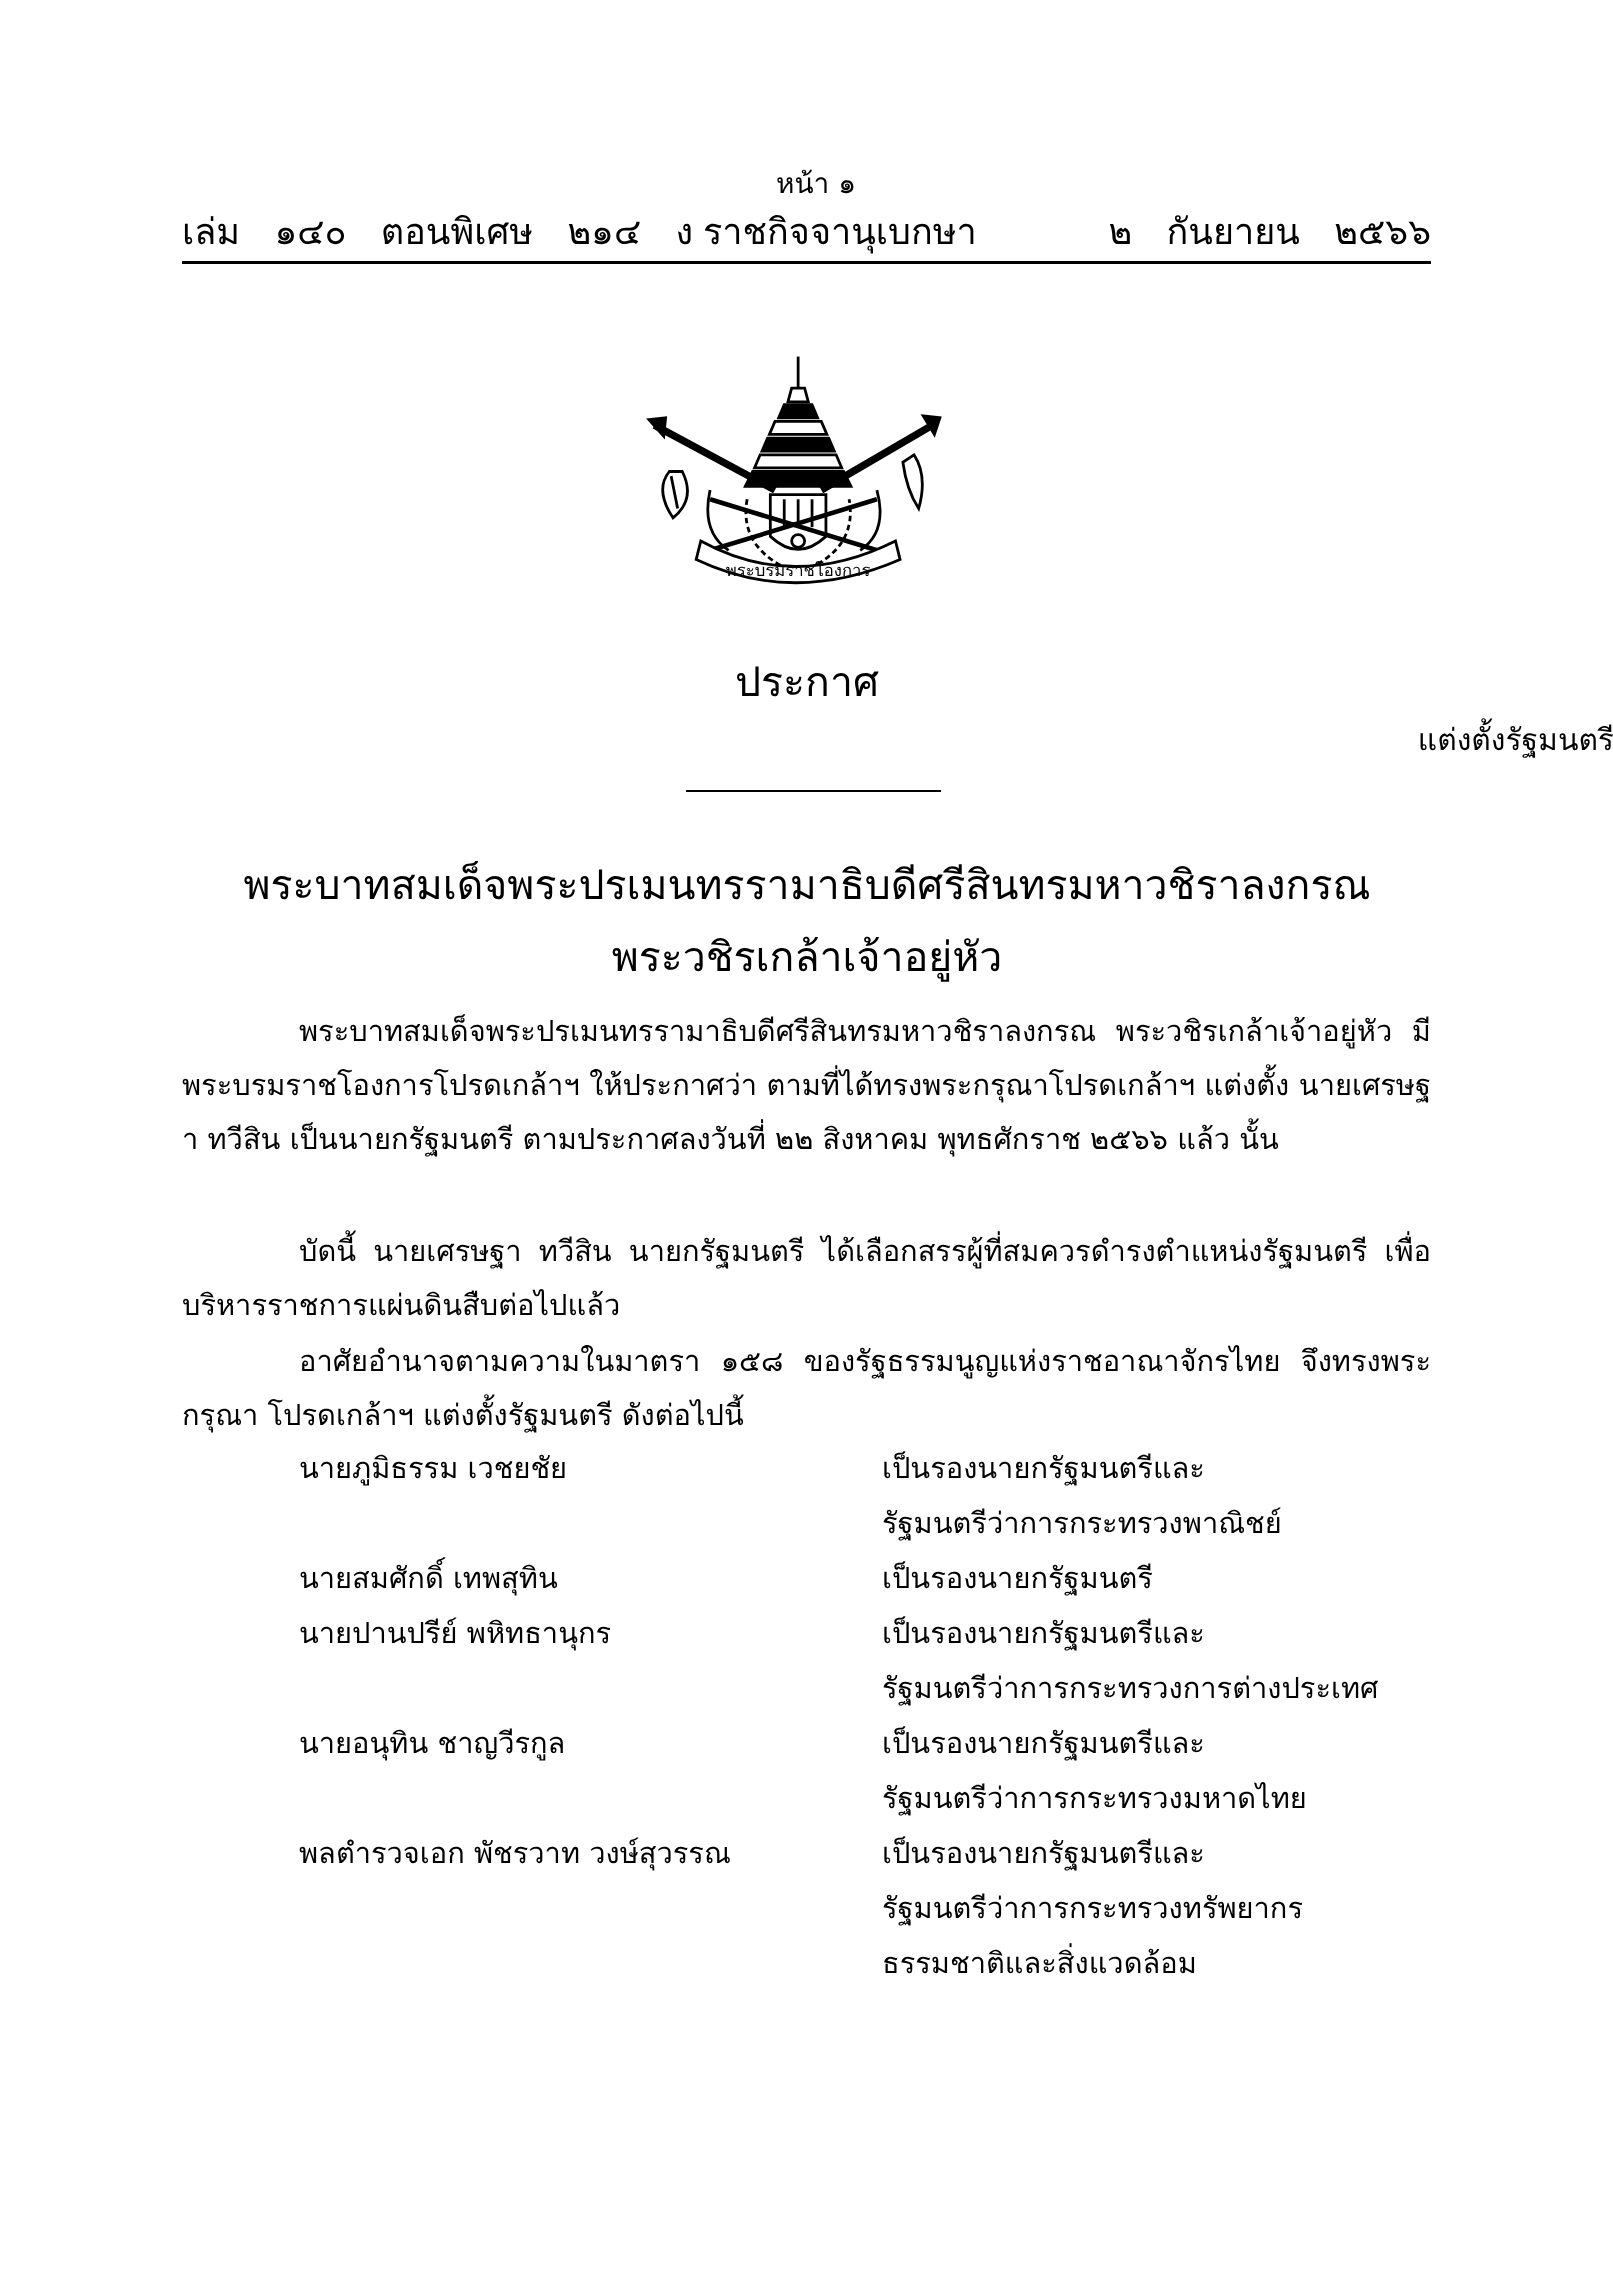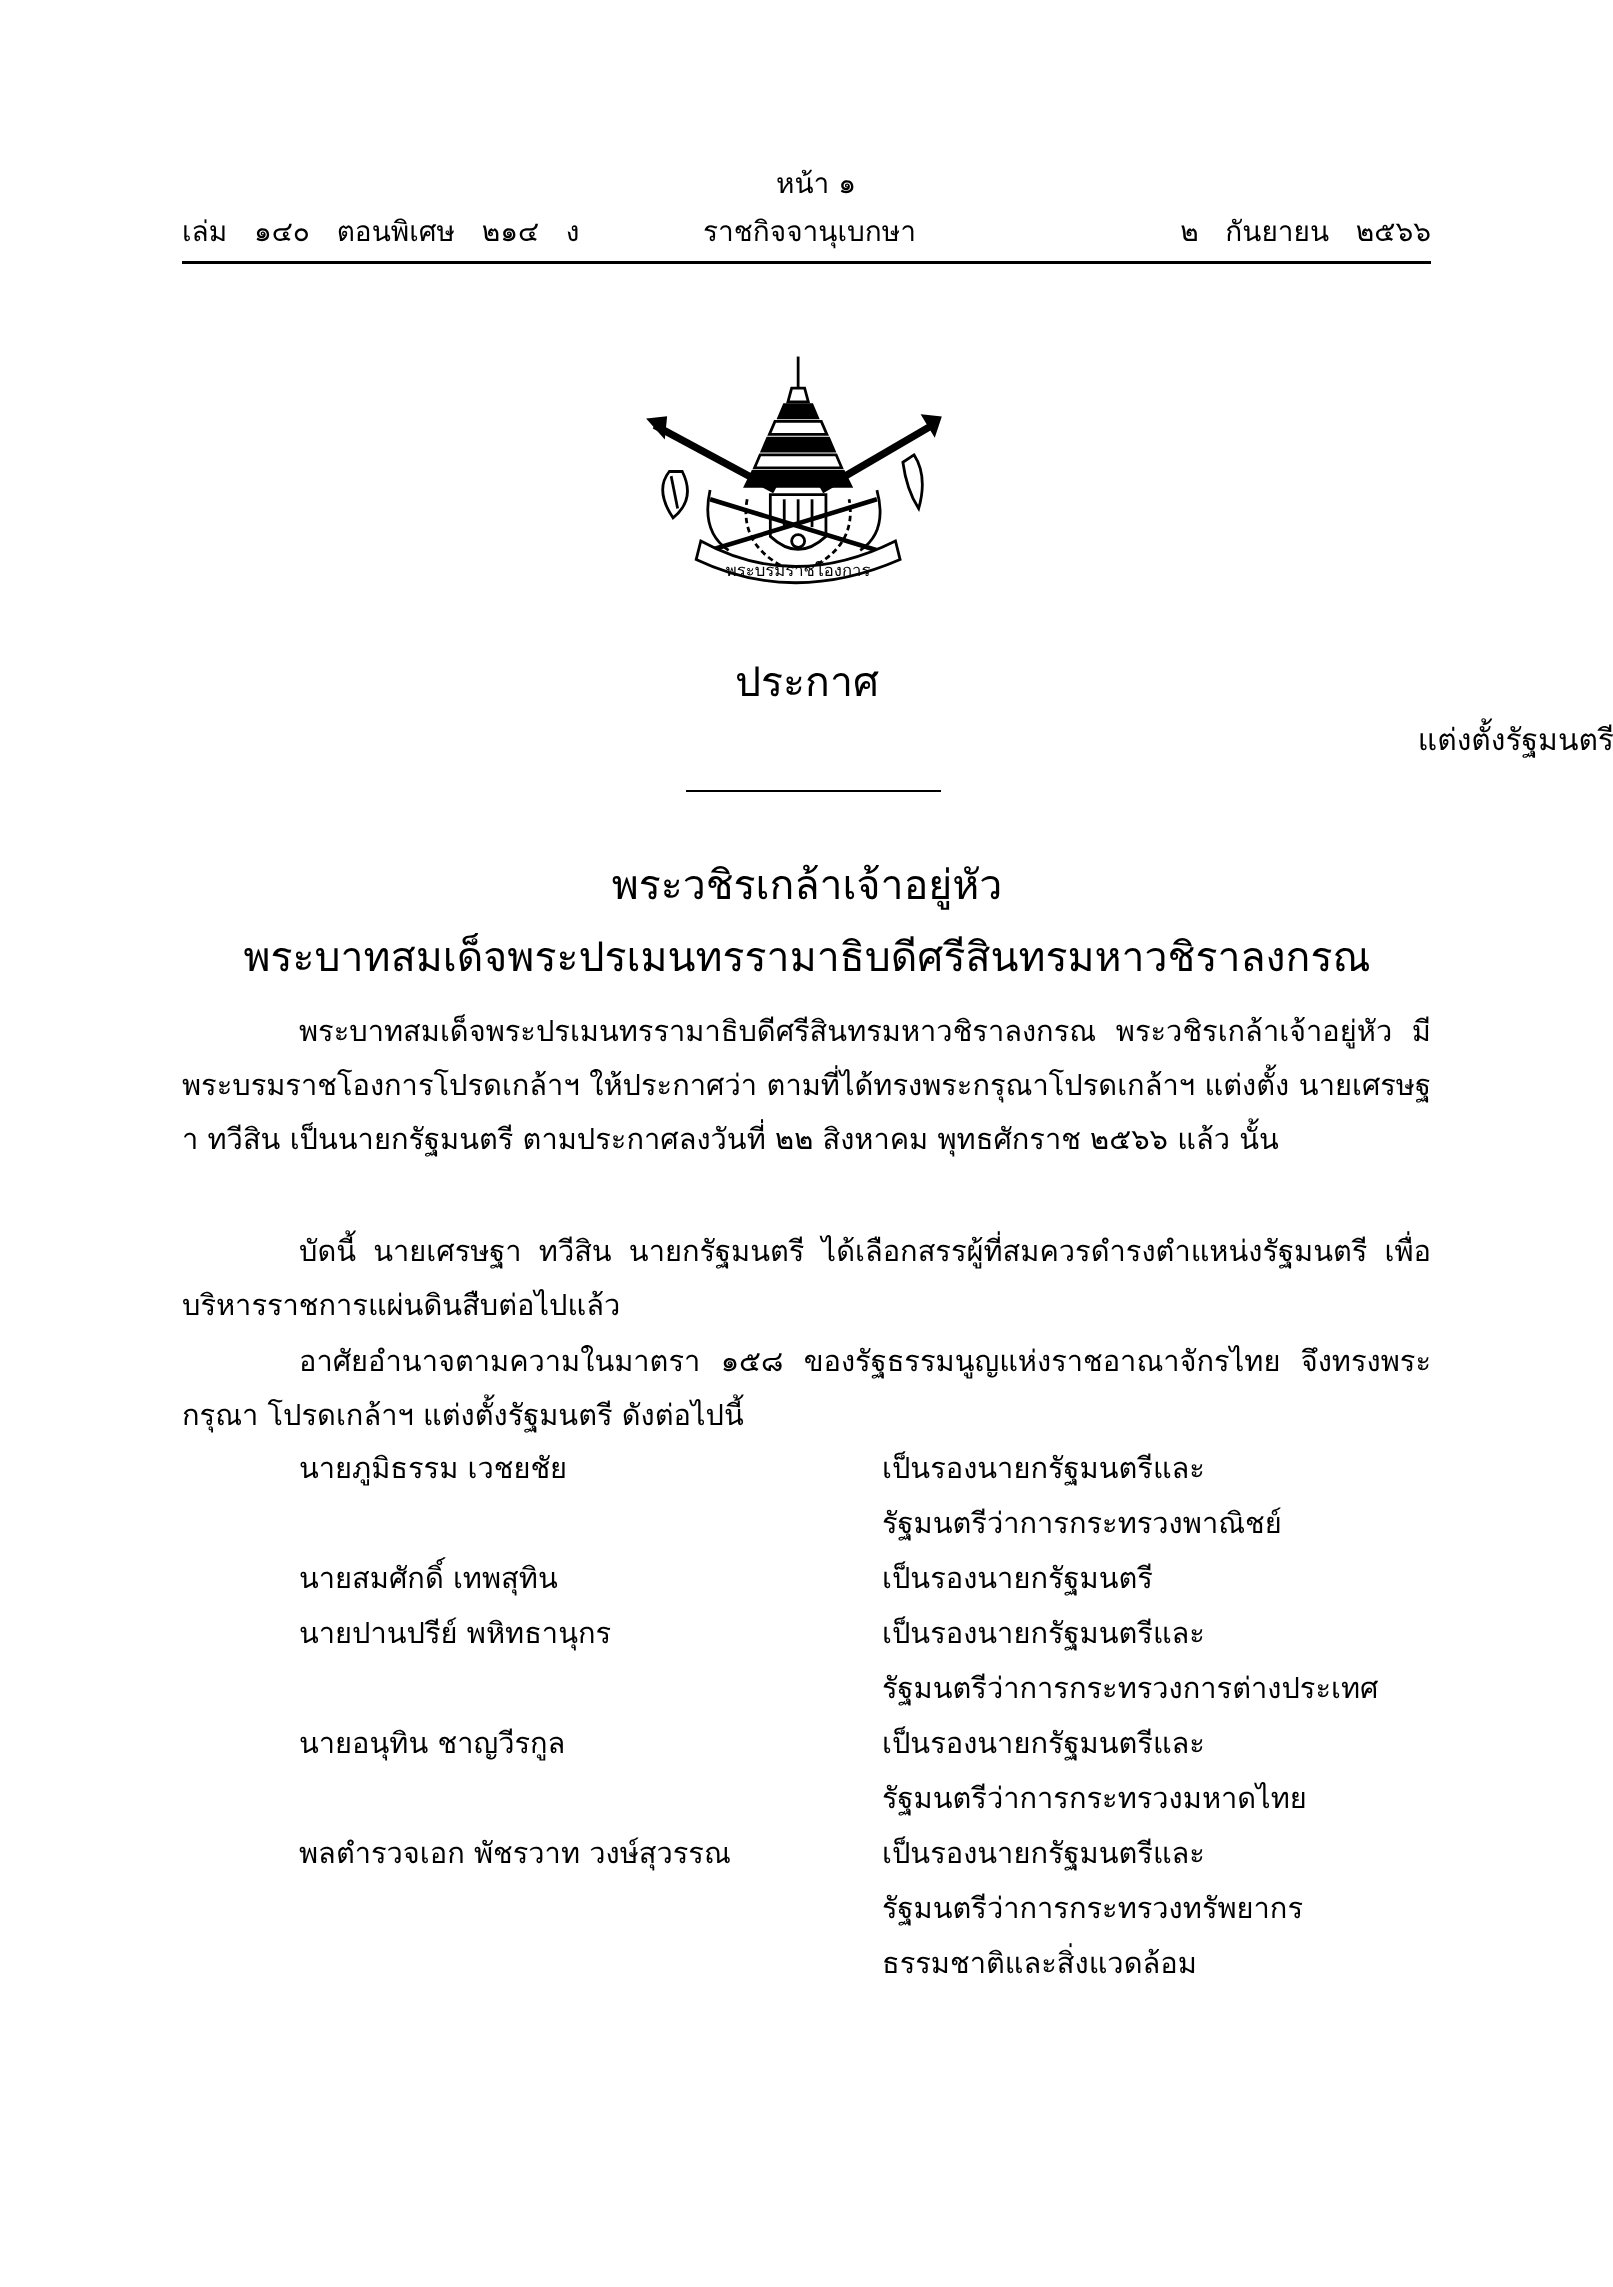--- a/index.html
+++ b/index.html
@@ -5,21 +5,21 @@
   html, body { margin: 0; padding: 0; background: #ffffff; }
   body {
     width: 1614px; height: 2287px; position: relative; overflow: hidden;
     font-family: "DejaVu Sans", sans-serif; color: #000;
   }
   .page { position: absolute; left: 0; top: 0; width: 1614px; height: 2287px; background: #fff; }
 
   .hdr-page { position: absolute; top: 165px; left: 0; width: 1614px; text-align: center;
     font-size: 28px; line-height: 37px; padding-left: 9px; }
   .hdr-row { position: absolute; top: 211px; left: 182px; width: 1249px; height: 41px;
-    font-size: 28px; line-height: 41px; }
+    font-size: 36px; line-height: 41px; }
   .hdr-left { position: absolute; left: 0; top: 0; white-space: pre; }
   .hdr-center { position: absolute; left: 521px; top: 0; white-space: pre; }
   .hdr-right { position: absolute; right: 0; top: 0; white-space: pre; }
   .hdr-rule { position: absolute; top: 261px; left: 182px; width: 1249px; height: 2.8px; background: #000; }
 
   .emblem { position: absolute; left: 645px; top: 351px; width: 297px; height: 241px; }
 
   .title { position: absolute; top: 654px; left: 0; width: 1614px; text-align: center;
     font-size: 41px; line-height: 56px; }
   .subtitle { position: absolute; top: 719px; left: 0; width: 1614px; text-align: right;
@@ -94,22 +94,22 @@
       </g>
       <text x="165" y="243" text-anchor="middle" font-family="DejaVu Sans, sans-serif" font-size="18" fill="#000">พระบรมราชโองการ</text>
     </svg>
   </div>
 
   <div class="title">ประกาศ</div>
   <div class="subtitle">แต่งตั้งรัฐมนตรี</div>
   <div class="title-rule"></div>
 
   <div class="king">
+    <div>พระบาทสมเด็จพระปรเมนทรรามาธิบดีศรีสินทรมหาวชิราลงกรณ</div>
     <div>พระวชิรเกล้าเจ้าอยู่หัว</div>
-    <div>พระบาทสมเด็จพระปรเมนทรรามาธิบดีศรีสินทรมหาวชิราลงกรณ</div>
   </div>
 
   <div class="body p1 indent">พระบาทสมเด็จพระปรเมนทรรามาธิบดีศรีสินทรมหาวชิราลงกรณ  พระวชิรเกล้าเจ้าอยู่หัว มีพระบรมราชโองการโปรดเกล้าฯ  ให้ประกาศว่า  ตามที่ได้ทรงพระกรุณาโปรดเกล้าฯ  แต่งตั้ง นายเศรษฐา  ทวีสิน  เป็นนายกรัฐมนตรี  ตามประกาศลงวันที่  ๒๒  สิงหาคม  พุทธศักราช  ๒๕๖๖ แล้ว  นั้น</div>
   <div class="body p2 indent">บัดนี้  นายเศรษฐา  ทวีสิน  นายกรัฐมนตรี  ได้เลือกสรรผู้ที่สมควรดำรงตำแหน่งรัฐมนตรี เพื่อบริหารราชการแผ่นดินสืบต่อไปแล้ว</div>
   <div class="body p3 indent">อาศัยอำนาจตามความในมาตรา  ๑๕๘  ของรัฐธรรมนูญแห่งราชอาณาจักรไทย  จึงทรงพระกรุณา โปรดเกล้าฯ  แต่งตั้งรัฐมนตรี  ดังต่อไปนี้</div>
 
   <div class="appts">
     <div class="appt">
       <div class="appt-name">นายภูมิธรรม  เวชยชัย</div>
       <div class="appt-roles">

